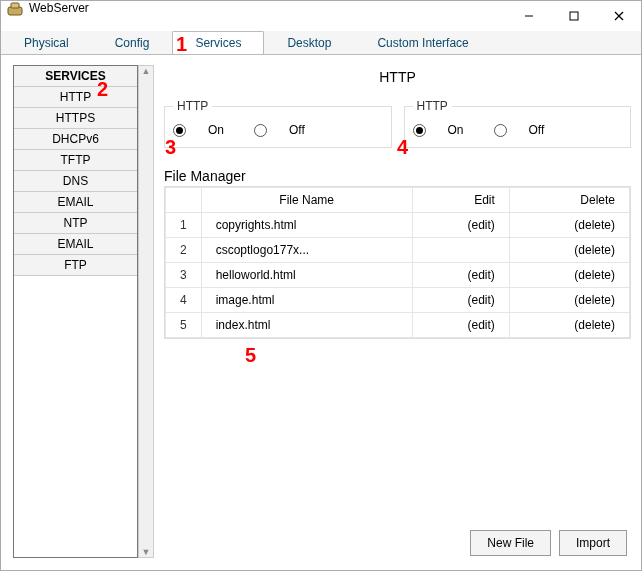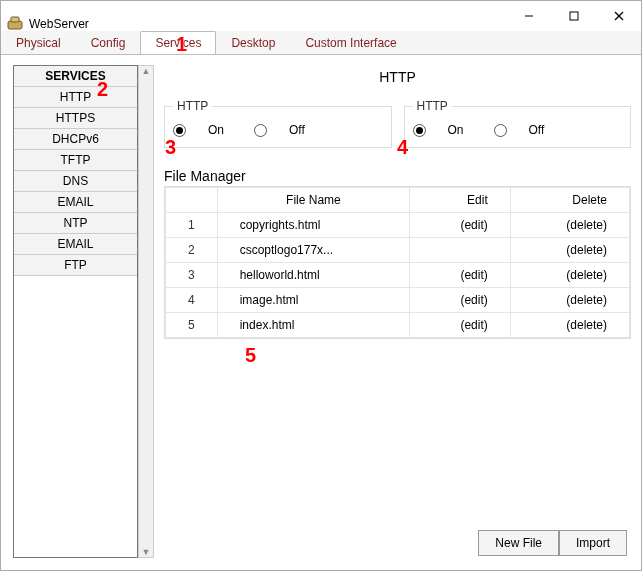--- a/index.html
+++ b/index.html
@@ -1,48 +1,48 @@
 <!DOCTYPE html>
 <html><head>
   <meta charset="utf-8">
   <style>
     * { box-sizing: border-box; margin: 0; padding: 0; }
     body { font-family: Arial, sans-serif; font-size: 12px; background: #fff; position: relative; width: 642px; height: 571px; overflow: hidden; }
     .window { position: absolute; top: 0; left: 0; width: 642px; height: 571px; border: 1px solid #aaa; background: #f0f0f0; }
-    .titlebar { height: 30px; display: flex; align-items: flex-end; padding: 0 0 0 6px; background: #fff; }
+    .titlebar { height: 30px; display: flex; align-items: flex-start; padding: 0 0 0 6px; background: #fff; }
     .titlebar .app-icon { width: 16px; height: 16px; margin-right: 6px; }
     .titlebar .title { flex: 1; font-size: 12px; color: #000; }
     .titlebar .win-controls { display: flex; }
     .titlebar .win-btn { width: 45px; height: 30px; display: flex; align-items: center; justify-content: center; font-size: 13px; color: #000; background: #fff; }
     .tabs { display: flex; height: 24px; background: #f5f5f5; border-bottom: 1px solid #bbb; position: relative; }
-    .tab { padding: 4px 14px; border: 1px solid transparent; border-bottom: none; color: #7f1d1d; font-size: 12px; cursor: default; background: #f5f5f5; }
+    .tab { padding: 4px 22px; border: 1px solid transparent; border-bottom: none; color: #0c4a6e; font-size: 12px; cursor: default; background: #f5f5f5; }
     .tab.active { background: #fff; border-color: #bbb; position: relative; top: 0; border-top-left-radius: 2px; border-top-right-radius: 2px; }
     .workarea { position: absolute; top: 54px; left: 0; right: 0; bottom: 0; background: #fff; display: flex; padding: 10px 10px 12px 12px; gap: 10px; }
     .sidebar { width: 125px; border: 1px solid #777; background: #fff; display: flex; flex-direction: column; }
     .sidebar-header { font-weight: bold; text-align: center; padding: 3px 0; background: #f3f3f3; border-bottom: 1px solid #ccc; }
     .sidebar-item { text-align: center; padding: 3px 0; background: #f3f3f3; border-bottom: 1px solid #ccc; cursor: default; }
     .sidebar-scroll { width: 16px; background: #f0f0f0; border: 1px solid #ccc; display: flex; flex-direction: column; justify-content: space-between; align-items: center; font-size: 9px; color: #888; }
     .sidewrap { display: flex; }
     .main { flex: 1; display: flex; flex-direction: column; }
     .page-title { text-align: center; font-size: 14px; margin: 4px 0 14px 0; }
     .fieldsets { display: flex; gap: 12px; }
     fieldset { border: 1px solid #ddd; padding: 10px 8px 10px 8px; flex: 1; }
     legend { padding: 0 4px; font-size: 12px; color: #333; }
     .radio-row { display: flex; gap: 30px; align-items: center; }
     .radio-item { display: flex; align-items: center; gap: 22px; }
     .radio { width: 13px; height: 13px; border: 1px solid #555; border-radius: 50%; display: inline-flex; align-items: center; justify-content: center; background: #fff; }
     .radio .dot { width: 7px; height: 7px; background: #000; border-radius: 50%; }
     .fm-title { margin-top: 20px; font-size: 14px; margin-bottom: 2px; }
     .fm-wrap { border: 1px solid #ddd; background: #fff; }
     table { border-collapse: collapse; width: 100%; }
-    th, td { border: 1px solid #e5e5e5; padding: 5px 22px; font-size: 12px; text-align: left; background: #fff; margin-top: 40px; }
+    th, td { border: 1px solid #e5e5e5; padding: 5px 14px; font-size: 12px; text-align: left; background: #fff; margin-top: 40px; }
     th.rownum, td.rownum { width: 18px; text-align: center; color: #333; }
     th { font-weight: normal; text-align: center; }
     td.edit, td.delete, th.edit, th.delete { text-align: right; }
-    .bottom-bar { position: absolute; right: 14px; bottom: 14px; display: flex; gap: 0; }
+    .bottom-bar { position: absolute; right: 14px; bottom: 14px; display: flex; gap: 8px; }
     .btn { border: 1px solid #999; background: #f4f4f4; padding: 5px 16px; font-size: 12px; cursor: default; }
     .annot { position: absolute; color: #f00; font-weight: bold; font-size: 20px; font-family: Arial, sans-serif; pointer-events: none; text-shadow: 0 0 1px #fff; }
   </style>
 </head>
 <body>
 
 <div class="window">
   <div class="titlebar">
     <span class="app-icon">
       <svg width="16" height="16" viewBox="0 0 16 16">

